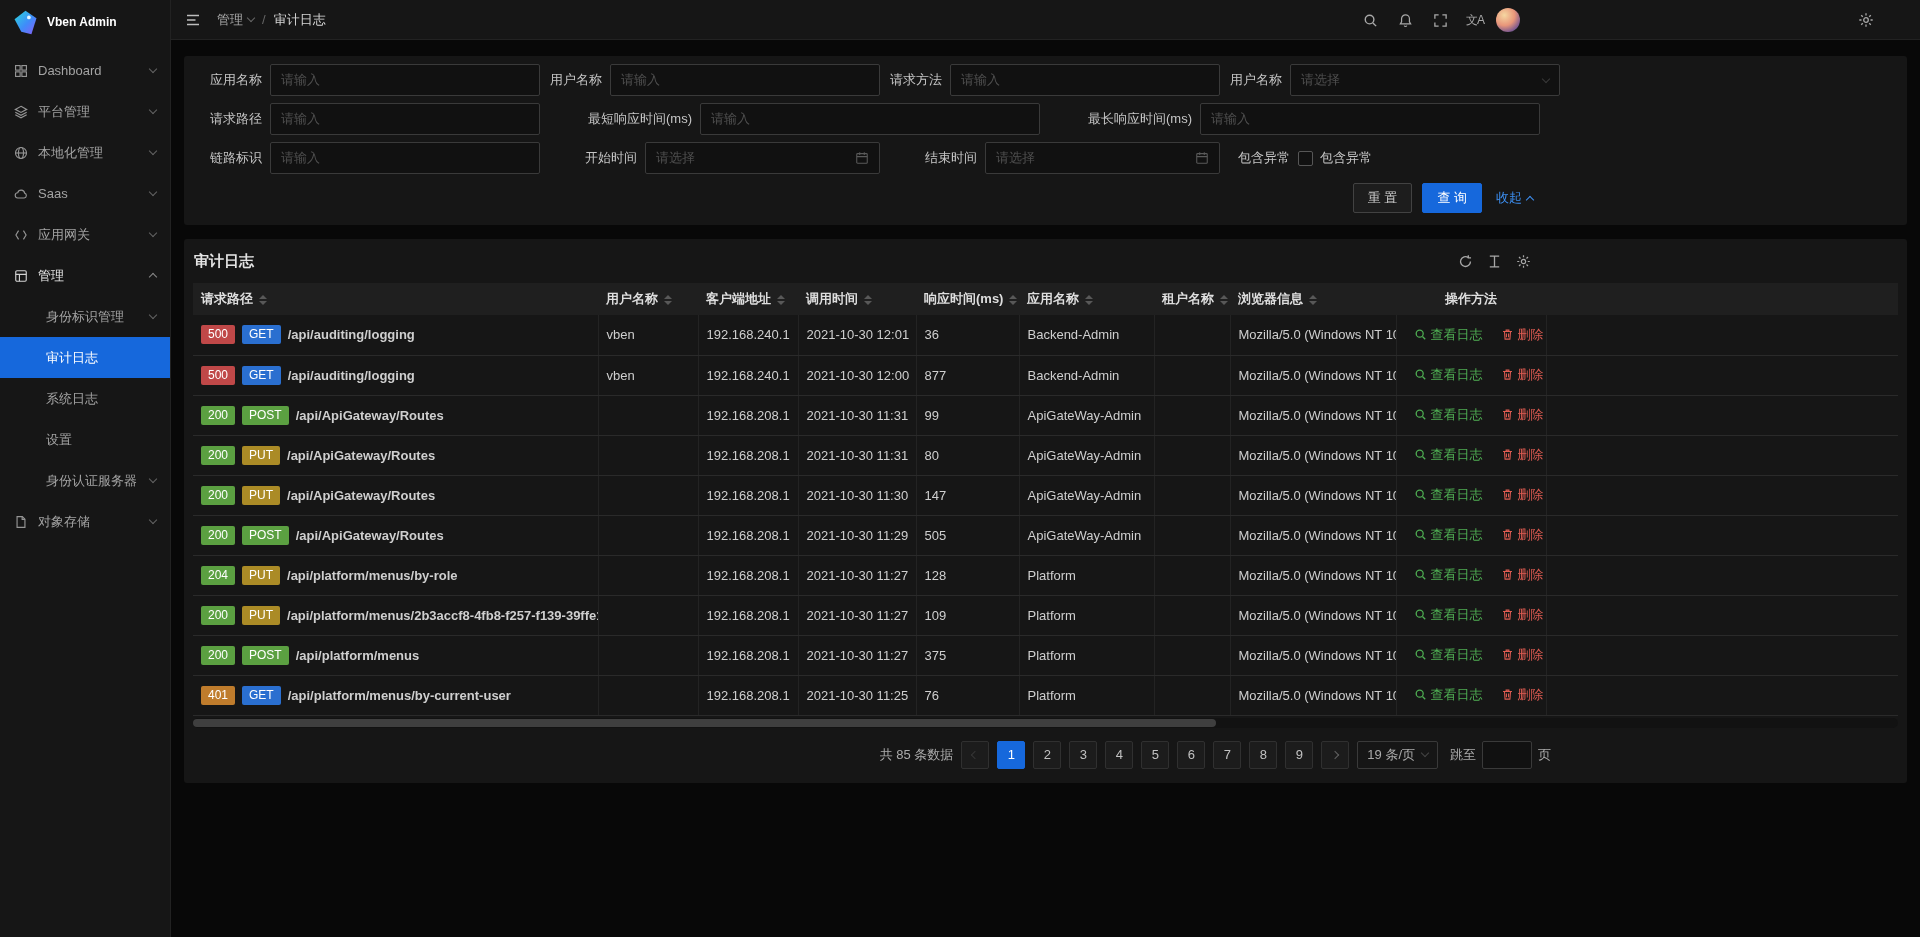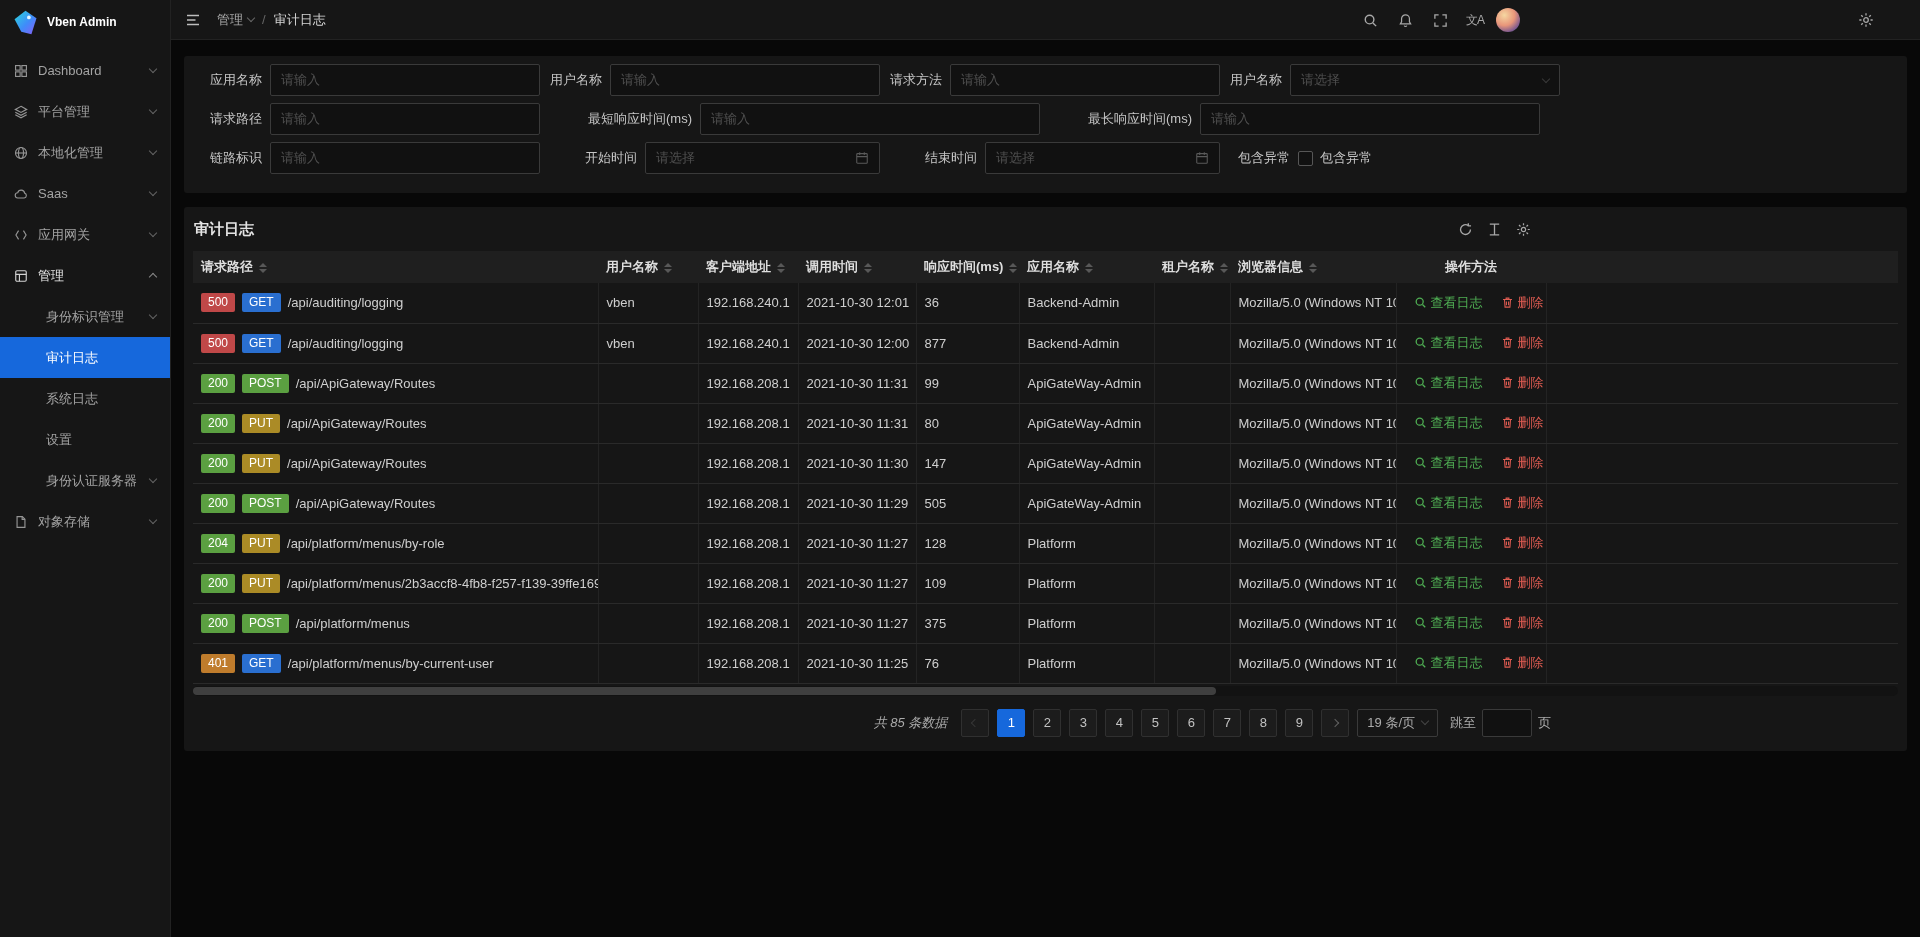--- a/index.html
+++ b/index.html
@@ -75,30 +75,30 @@
   thead th { background:#1f1f1f; height:32px; font-weight:600; color:#dedede; text-align:left; padding:0 8px; white-space:nowrap; overflow:hidden; }
   thead th.center { text-align:center; }
   tbody td { height:40px; border-bottom:1px solid #2a2a2a; border-right:1px solid #232323; padding:0 8px; white-space:nowrap; overflow:hidden; color:#cfcfcf; }
   tbody td:last-child { border-right:none; }
   tbody td.center { text-align:right; }
   .sorter { display:inline-flex; flex-direction:column; gap:2px; margin-left:6px; vertical-align:middle; }
   .sorter i { display:block; width:0; height:0; border-left:4px solid transparent; border-right:4px solid transparent; }
   .sorter .s-up { border-bottom:4px solid #585858; }
   .sorter .s-down { border-top:4px solid #585858; }
   .badge { display:inline-block; padding:1px 7px; border-radius:2px; font-size:12px; line-height:17px; color:#fff; margin-right:7px; vertical-align:middle; }
-  .path-text { vertical-align:middle; }
+  .path-text { vertical-align:middle;font-weight:bold; }
   .action-link { display:inline-flex; align-items:center; gap:4px; cursor:pointer; margin:0 9px; font-size:13px; }
   .action-link svg { flex-shrink:0; }
 
   .hscroll { margin:2px 9px 0 9px; height:10px; background:#121212; border-radius:5px; position:relative; }
   .hscroll .thumb { position:absolute; left:0; top:1px; height:8px; width:60%; background:#3f3f3f; border-radius:4px; cursor:pointer; }
 
   
   .pagination { display:flex; justify-content:flex-end; align-items:center; gap:8px; padding-right:356px; margin-top:13px; color:#ababab; }
-  .pg-total { margin-right:6px;font-style:italic; }
+  .pg-total { margin-right:0; }
   .pg-item { min-width:28px; height:28px; display:flex; align-items:center; justify-content:center; background:#1c1c1c; border:1px solid #303030; border-radius:2px; cursor:pointer; color:#c2c2c2; }
   .pg-item.active { background:#1668dc; border-color:#1668dc; color:#fff; }
   .pg-item.nav { color:#9a9a9a; }
   .pg-item.nav.disabled { color:#4a4a4a; cursor:default; }
   .pg-size { height:28px; border:1px solid #3a3a3a; border-radius:2px; background:#161616; display:flex; align-items:center; gap:7px; padding:0 9px; cursor:pointer; }
   .pg-jump { display:flex; align-items:center; gap:6px; margin-left:4px; }
   .pg-jump-input { width:50px; height:28px; border:1px solid #3a3a3a; border-radius:2px; background:#111; cursor:text; }
 </style>
 </head>
 <body>
@@ -344,20 +344,28 @@
                   </span>
                 </div>
               </div>
               <div class="f-field t-checkbox">
                 <label class="f-label">包含异常</label>
                 <span class="checkbox"></span>
                 <span class="cb-text">包含异常</span>
               </div>
             </div>
           </div>
+        <div class="filter-actions">
+          <button class="btn">重 置</button>
+          <button class="btn primary">查 询</button>
+          <span class="link-btn">
+            <span>收起</span>
+            <span class="chev sm up"></span>
+          </span>
+        </div>
       </section>
 
       <section class="card table-card">
         <div class="card-head">
           <span class="card-title">审计日志</span>
           <div class="card-tools">
             <span class="tb-icon">
               <svg viewBox="0 0 16 16" width="15" height="15" fill="none" stroke="currentColor" stroke-width="1.4">
                   <path d="M13.3 8A5.3 5.3 0 1 1 10.9 3.6"></path>
                   <path d="M11 1.2v2.9h2.9"></path>

